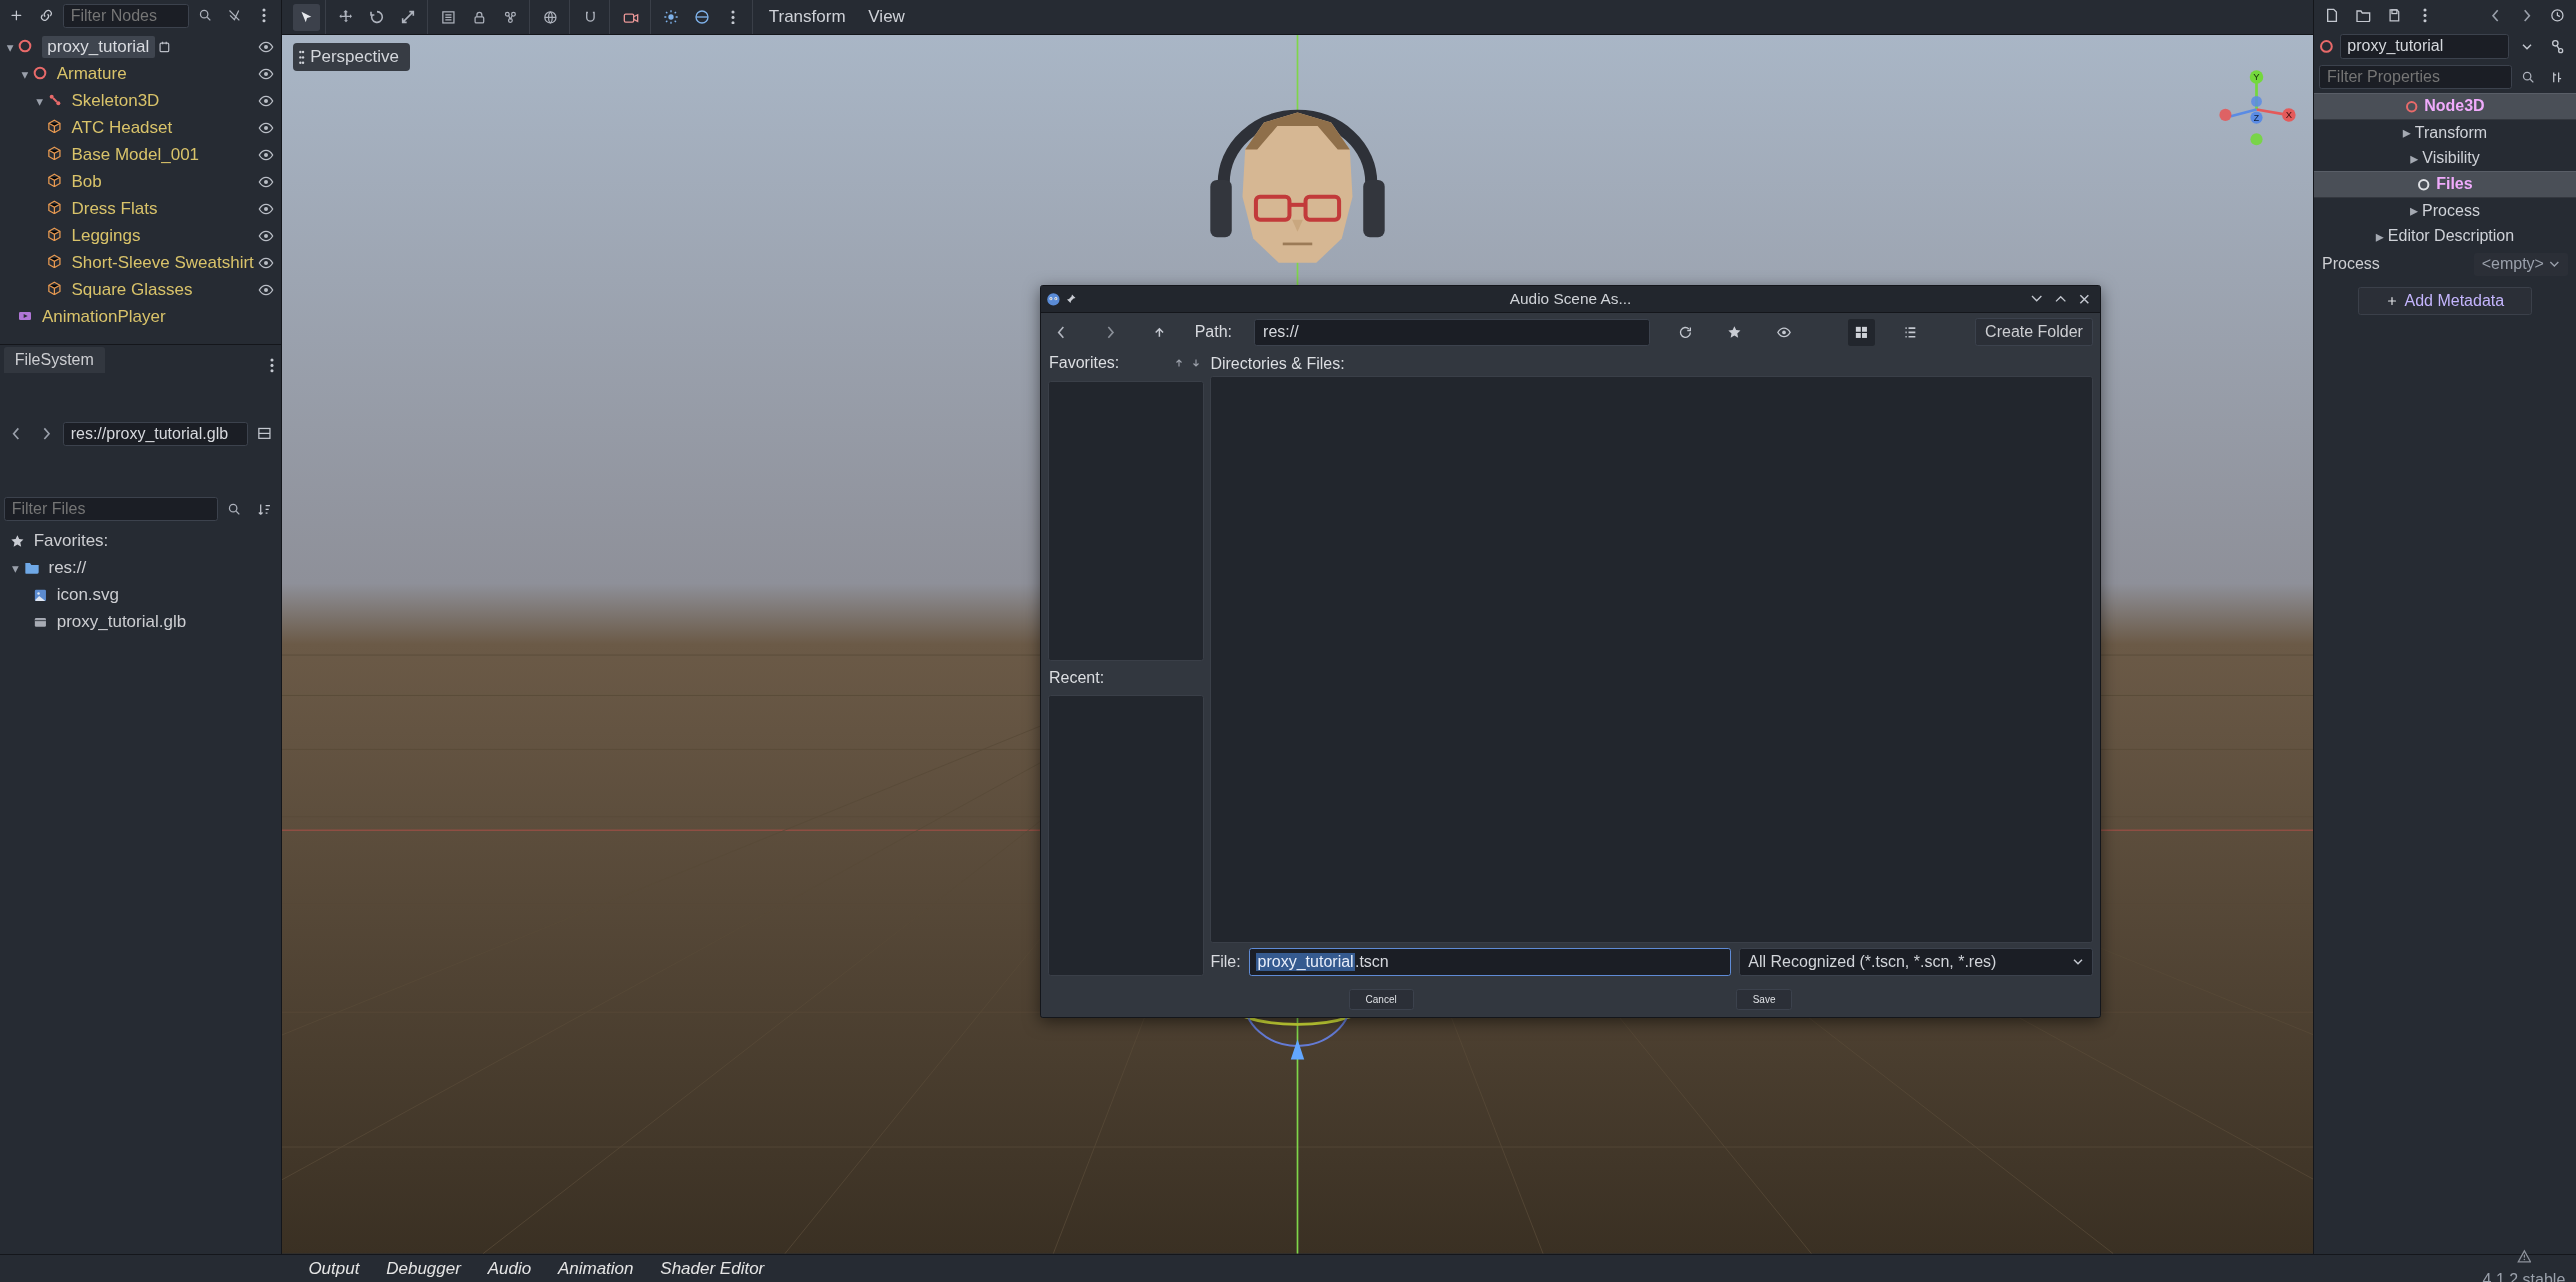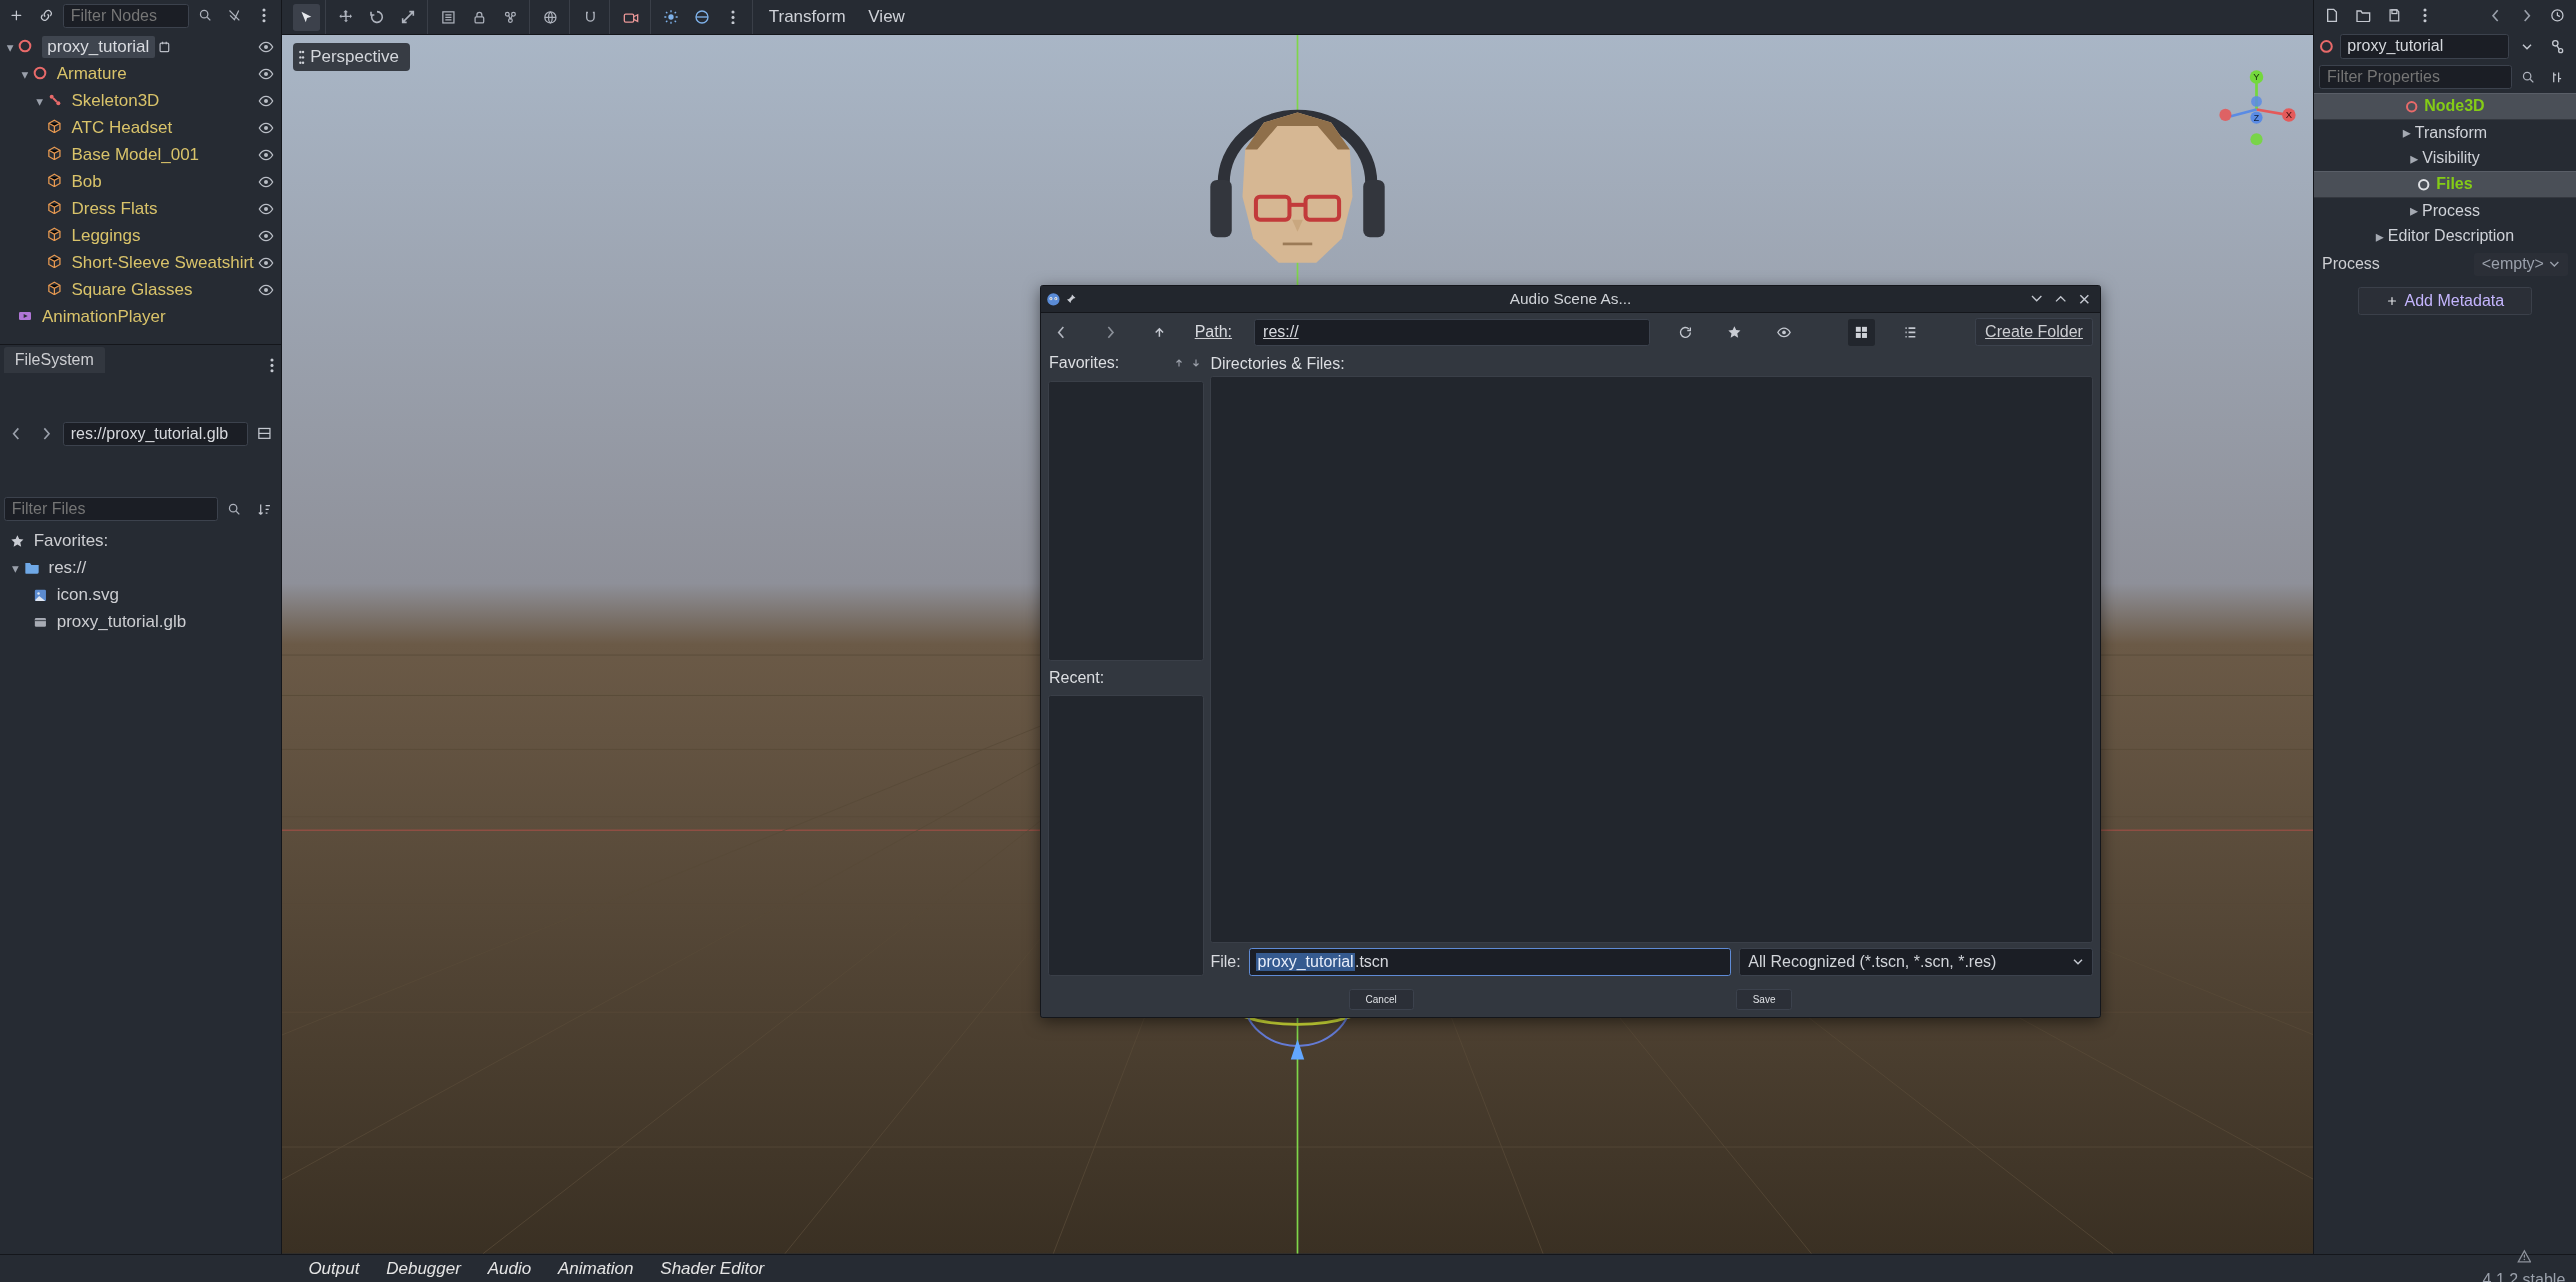--- a/index.html
+++ b/index.html
@@ -57,37 +57,37 @@
 .vp-canvas img, .vp-canvas svg.full { position: absolute; inset: 0; width: 100%; height: 100%; }
 .persp-badge { position: absolute; top: 8px; left: 10.7px; background: #373c44; border-radius: 4px; padding: 4px 10.7px 4px 6.7px; display: flex; align-items: center; gap: 5.4px; font-size: 17px; color: #d4d7dc; }
 .axis-gizmo { position: absolute; top: 34px; right: 16px; width: 81px; height: 81px; }
 
 
 .insp-topbar { height: 31px; display: flex; align-items: center; padding: 0 5.4px; gap: 5.4px; }
 .insp-topbar .right { margin-left: auto; display:flex; gap:5.4px; }
 .insp-obj-row { display: flex; align-items: center; padding: 2.7px 5.4px; gap: 5.4px; }
 .obj-name { flex: 1; background: #1b1e25; border: 0.7px solid #3c424d; border-radius: 2.7px; height: 25.5px; display:flex; align-items:center; padding:0 6.7px; font-size: 16px; color: #d5d8dd; }
 .insp-filter-row { display:flex; align-items:center; padding: 2.7px 5.4px; gap:4px; }
-.section-header { background: #4a4f57; color: #84cc16; font-weight: 600; height: 27px; display:flex; align-items:center; justify-content:center; border-top:0.7px solid #595e67; border-bottom:0.7px solid #34383f; font-size: 16px; }
+.section-header { background: #4a4f57; color: #f0abfc; font-weight: 600; height: 27px; display:flex; align-items:center; justify-content:center; border-top:0.7px solid #595e67; border-bottom:0.7px solid #34383f; font-size: 16px; }
 .section-header .icon { margin-right: 5.4px; }
 .prop-row { display:flex; align-items:center; height: 25.5px; padding: 0 8px; font-size: 16px; color:#cfd2d8; }
 .prop-row .exp { width: 12px; color:#a4a9b2; }
 .script-row { display:flex; align-items:center; padding: 4px 8px; font-size: 16px; }
 .script-val { margin-left: auto; background:#2b2f37; padding:2.7px 8px; border-radius:2.7px; color:#9aa0ab; display:flex; align-items:center; gap:5.4px; }
 .add-meta { margin: 6.7px auto 0 auto; background:#2b2f37; border:0.7px solid #3b404a; border-radius:2.7px; padding:4px 10.7px; display:flex; align-items:center; gap:6.7px; width: 174px; justify-content:center; font-size:16px; color:#c4b5fd; }
 
 
 .modal-backdrop { position: absolute; inset: 0; pointer-events: none; }
 .dialog { position: absolute; left: 758px; top: 250px; width: 1061px; height: 733px; background: #32373f; border: 0.7px solid #14161b; border-radius: 2.7px; display: flex; flex-direction: column; box-shadow: 0 4px 16px rgba(0,0,0,.5); pointer-events: auto; }
 .dlg-titlebar { height: 27px; background: #22262d; display: flex; align-items: center; padding: 0 5.4px; font-size: 15.4px; color: #d0d3d8; border-bottom: 0.7px solid #14161b; }
 .dlg-title-txt { position:absolute; left:0; right:0; text-align:center; pointer-events:none; }
 .dlg-tb-right { margin-left: auto; display:flex; gap:4px; }
 .dlg-tb-btn { width: 20px; height: 16px; color:#b9bdc5; }
 .dlg-body { flex:1; display:flex; flex-direction:column; padding: 5.4px 6.7px 6.7px 6.7px; gap: 5.4px; }
-.dlg-path-row { display:flex; align-items:center; gap:22px;text-decoration:underline; }
+.dlg-path-row { display:flex; align-items:center; gap:22px; }
 .dlg-label { font-size: 16px; color:#d9dbe0; }
 .dlg-input { flex:1; background:#1b1e25; border:0.7px solid #3c424d; border-radius:2.7px; height:27px; display:flex; align-items:center; padding:0 8px; font-size:16px; color:#d7d9de; }
 .dlg-iconbtn { width:27px; height:27px; color:#c1c5cd; }
 .dlg-iconbtn.active { background:#22262d; border-radius:2.7px; }
 .dlg-create { background:#2b2f37; border:0.7px solid #3c424d; border-radius:2.7px; padding:4px 9.4px; font-size:16px; }
 .dlg-cols { flex:1; display:flex; gap:6.7px; min-height:0; }
 .dlg-left { width: 156px; display:flex; flex-direction:column; gap:5.4px; }
 .dlg-pane-label { font-size:16px; color:#dcdee2; padding:2.7px 1.3px; display:flex; align-items:center; gap:5.4px; }
 .dlg-pane { flex:1; background:#22262d; border:0.7px solid #3a3f48; border-radius:2.7px; }
 .dlg-right { flex:1; display:flex; flex-direction:column; gap:0; }

